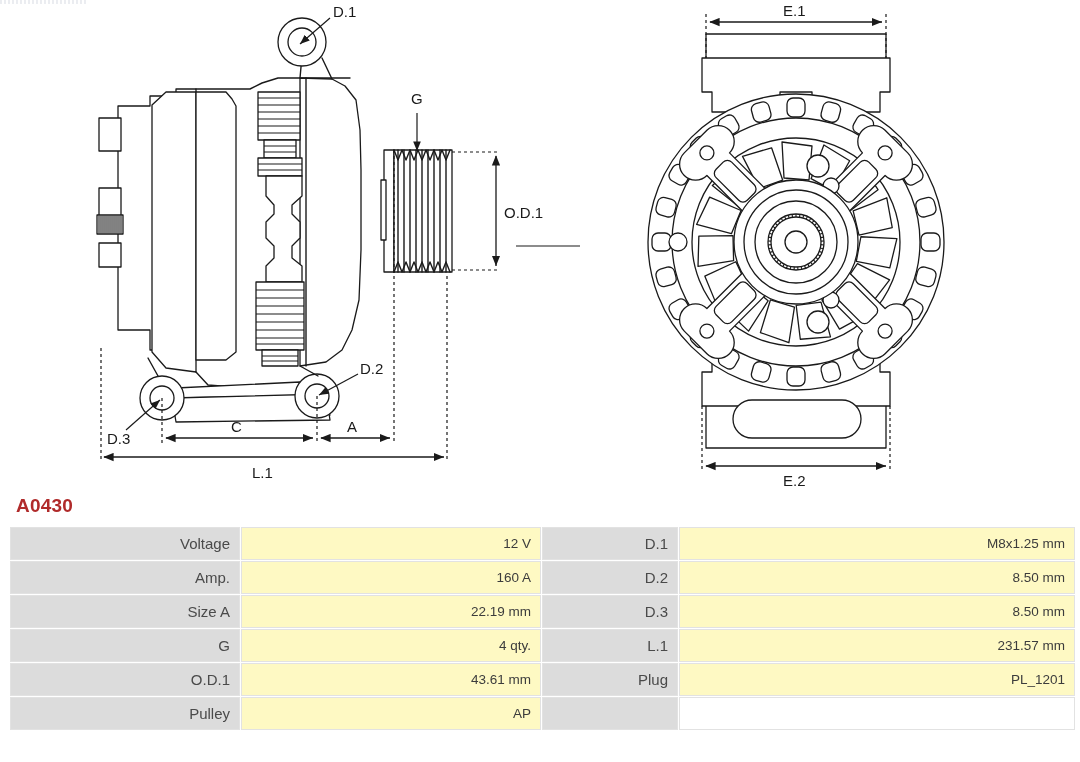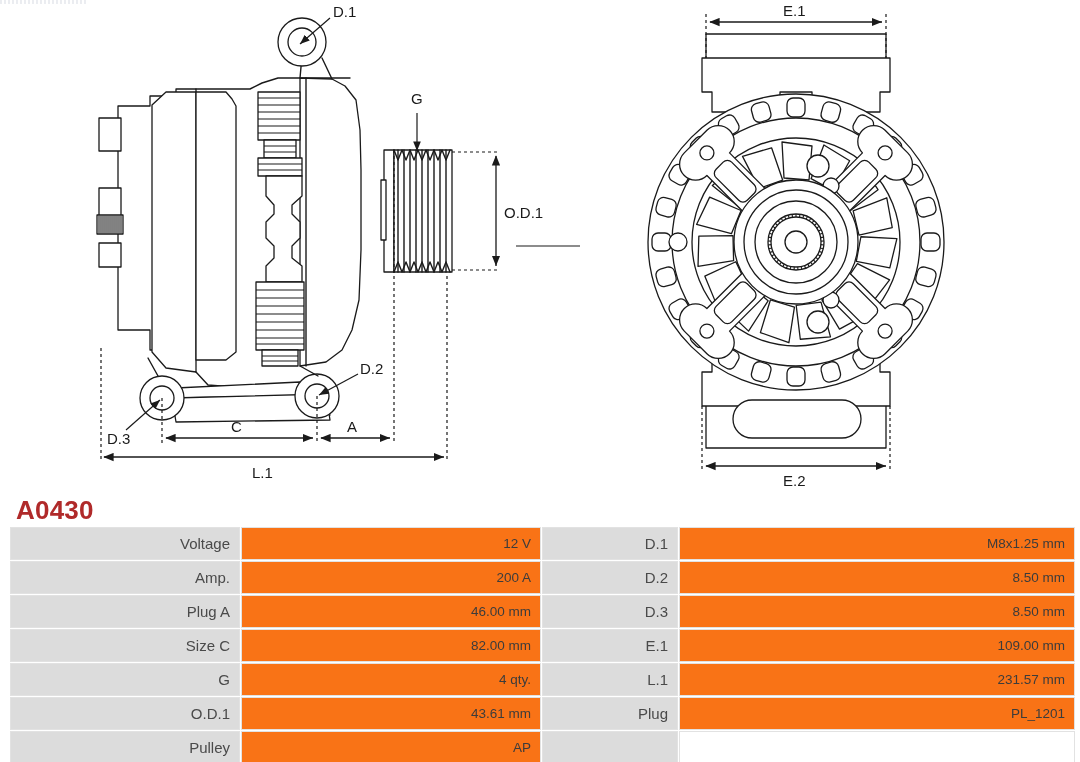--- a/index.html
+++ b/index.html
@@ -34,21 +34,21 @@
     width: 1080px;
     height: 492px;
   }
   #drawings svg { display: block; }
 
   
   #part-title {
     position: absolute;
     left: 16px;
     top: 495px;
-    font-size: 26px;
+    font-size: 19px;
     font-weight: bold;
     letter-spacing: .2px;
   }
 
   
   #spec-table-wrap {
     position: absolute;
     left: 9px;
     top: 526px;
     width: 1062px;
@@ -69,21 +69,21 @@
     white-space: nowrap;
     overflow: hidden;
     margin-top: 12px;
   }
   td.lbl {
     background: #dcdcdc;
     color: #4a4a4a;
     border-color: #d0d0d0;
   }
   td.val {
-    background: #f97316;
+    background: #fef9c3;
     color: #3c3c3c;
   }
   td.blank {
     background: #dcdcdc;
     border-color: #d0d0d0;
   }
   td.blankval {
     background: #ffffff;
   }
   col.c1 { width: 230px; }
@@ -643,35 +643,29 @@
     </colgroup>
     <tbody id="spec-body">
         <tr>
           <td class="lbl">Voltage</td>
           <td class="val">12 V</td>
           <td class="lbl">D.1</td>
           <td class="val">M8x1.25 mm</td>
         </tr>
         <tr>
           <td class="lbl">Amp.</td>
-          <td class="val">200 A</td>
+          <td class="val">160 A</td>
           <td class="lbl">D.2</td>
           <td class="val">8.50 mm</td>
         </tr>
         <tr>
-          <td class="lbl">Plug A</td>
-          <td class="val">46.00 mm</td>
+          <td class="lbl">Size A</td>
+          <td class="val">22.19 mm</td>
           <td class="lbl">D.3</td>
           <td class="val">8.50 mm</td>
-        </tr>
-        <tr>
-          <td class="lbl">Size C</td>
-          <td class="val">82.00 mm</td>
-          <td class="lbl">E.1</td>
-          <td class="val">109.00 mm</td>
         </tr>
         <tr>
           <td class="lbl">G</td>
           <td class="val">4 qty.</td>
           <td class="lbl">L.1</td>
           <td class="val">231.57 mm</td>
         </tr>
         <tr>
           <td class="lbl">O.D.1</td>
           <td class="val">43.61 mm</td>

